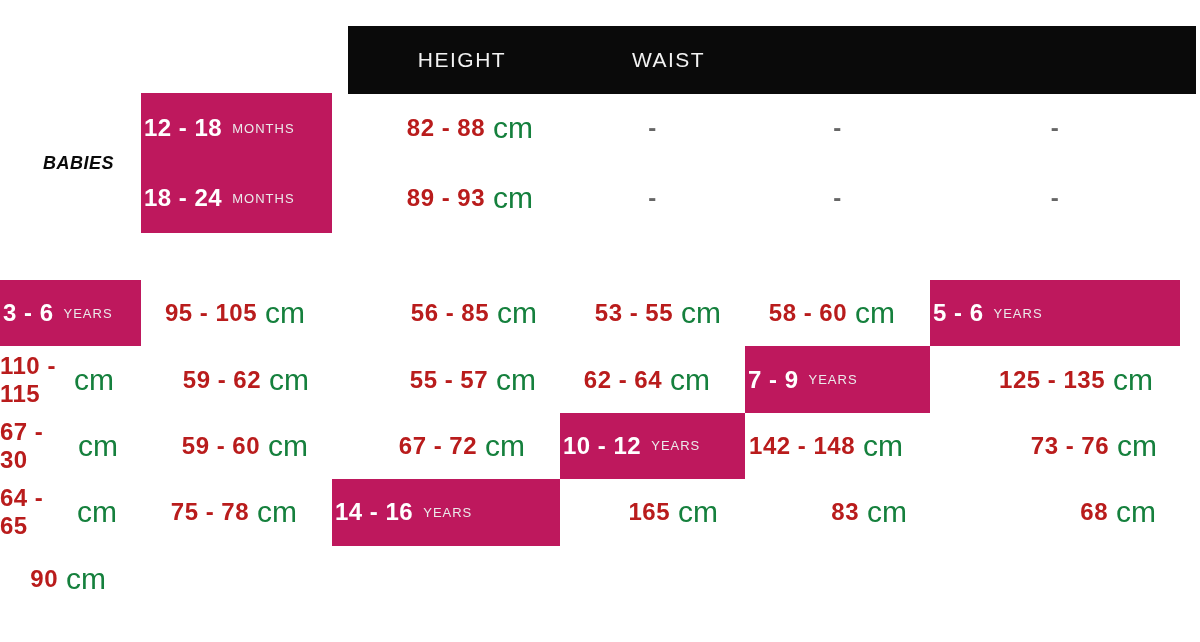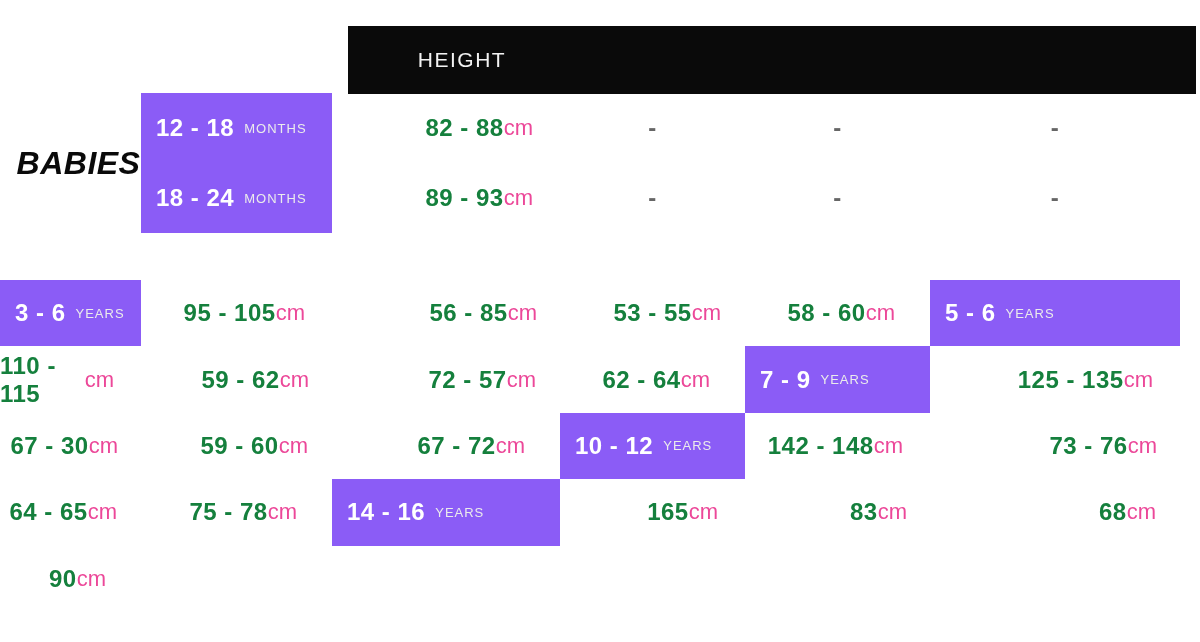--- a/index.html
+++ b/index.html
@@ -23,49 +23,50 @@
     position:absolute;left:0;display:grid;
     grid-template-columns:141px 191px 228px 185px 185px 250px;
     grid-auto-flow:row;
   }
   .g-babies{top:93px;grid-auto-rows:70px;}
   .g-children{top:280px;grid-auto-rows:66.4px;}
 
   .cat{
     grid-column:1;display:flex;flex-direction:column;justify-content:center;align-items:center;
     padding-left:16px;color:#0a0a0a;
-    font-weight:bold;font-style:italic;font-size:32px;letter-spacing:0.5px;line-height:30px;
+    font-weight:bold;font-style:italic;font-size:18px;letter-spacing:0.5px;line-height:30px;
   }
   .cat-span2{grid-row:1 / span 2;}
   .cat-span5{grid-row:1 / span 5;}
 
   .lbl{
-    background:#8b5cf6;display:flex;align-items:center;padding-left:15px;
+    background:#be185d;display:flex;align-items:center;padding-left:3px;
   }
   .lbl-num{color:#ffffff;font-weight:bold;font-size:24px;letter-spacing:0.5px;}
   .lbl-unit{color:#ebebeb;font-size:13px;margin-left:10px;letter-spacing:1px;}
 
   .val{display:flex;align-items:center;justify-content:flex-end;}
-  .val .num{color:#15803d;font-weight:bold;font-size:24px;letter-spacing:0.5px;}
-  .val .unit{color:#ec4899;font-size:22px;}
+  .val .num{color:#b91c1c;font-weight:bold;font-size:24px;letter-spacing:0.5px;}
+  .val .unit{color:#15803d;font-size:30px;margin-left:8px;}
   .val .unit:empty{margin-left:0;}
   .col-h{padding-right:27px}
   .col-b{padding-right:23px}
   .col-w{padding-right:24px}
   .col-p{padding-right:35px}
   .dash{justify-content:center;padding-right:0;}
   .dash .num{color:#666666;}
 </style>
 </head>
 <body>
 
 <div class="stage">
 
   <div class="header-bar">
     <div class="hcell c-h">HEIGHT</div>
+    <div class="hcell c-w">WAIST</div>
   </div>
 
   <section class="group g-babies">
     <div class="cat cat-span2">
       <div>BABIES</div>
     </div>
 
     <div class="lbl">
       <span class="lbl-num">12 - 18</span>
       <span class="lbl-unit">MONTHS</span>
@@ -138,21 +139,21 @@
     </div>
     <div class="val col-h">
       <span class="num">110 - 115</span>
       <span class="unit">cm</span>
     </div>
     <div class="val col-b">
       <span class="num">59 - 62</span>
       <span class="unit">cm</span>
     </div>
     <div class="val col-w">
-      <span class="num">72 - 57</span>
+      <span class="num">55 - 57</span>
       <span class="unit">cm</span>
     </div>
     <div class="val col-p">
       <span class="num">62 - 64</span>
       <span class="unit">cm</span>
     </div>
 
     <div class="lbl">
       <span class="lbl-num">7 - 9</span>
       <span class="lbl-unit">YEARS</span>

